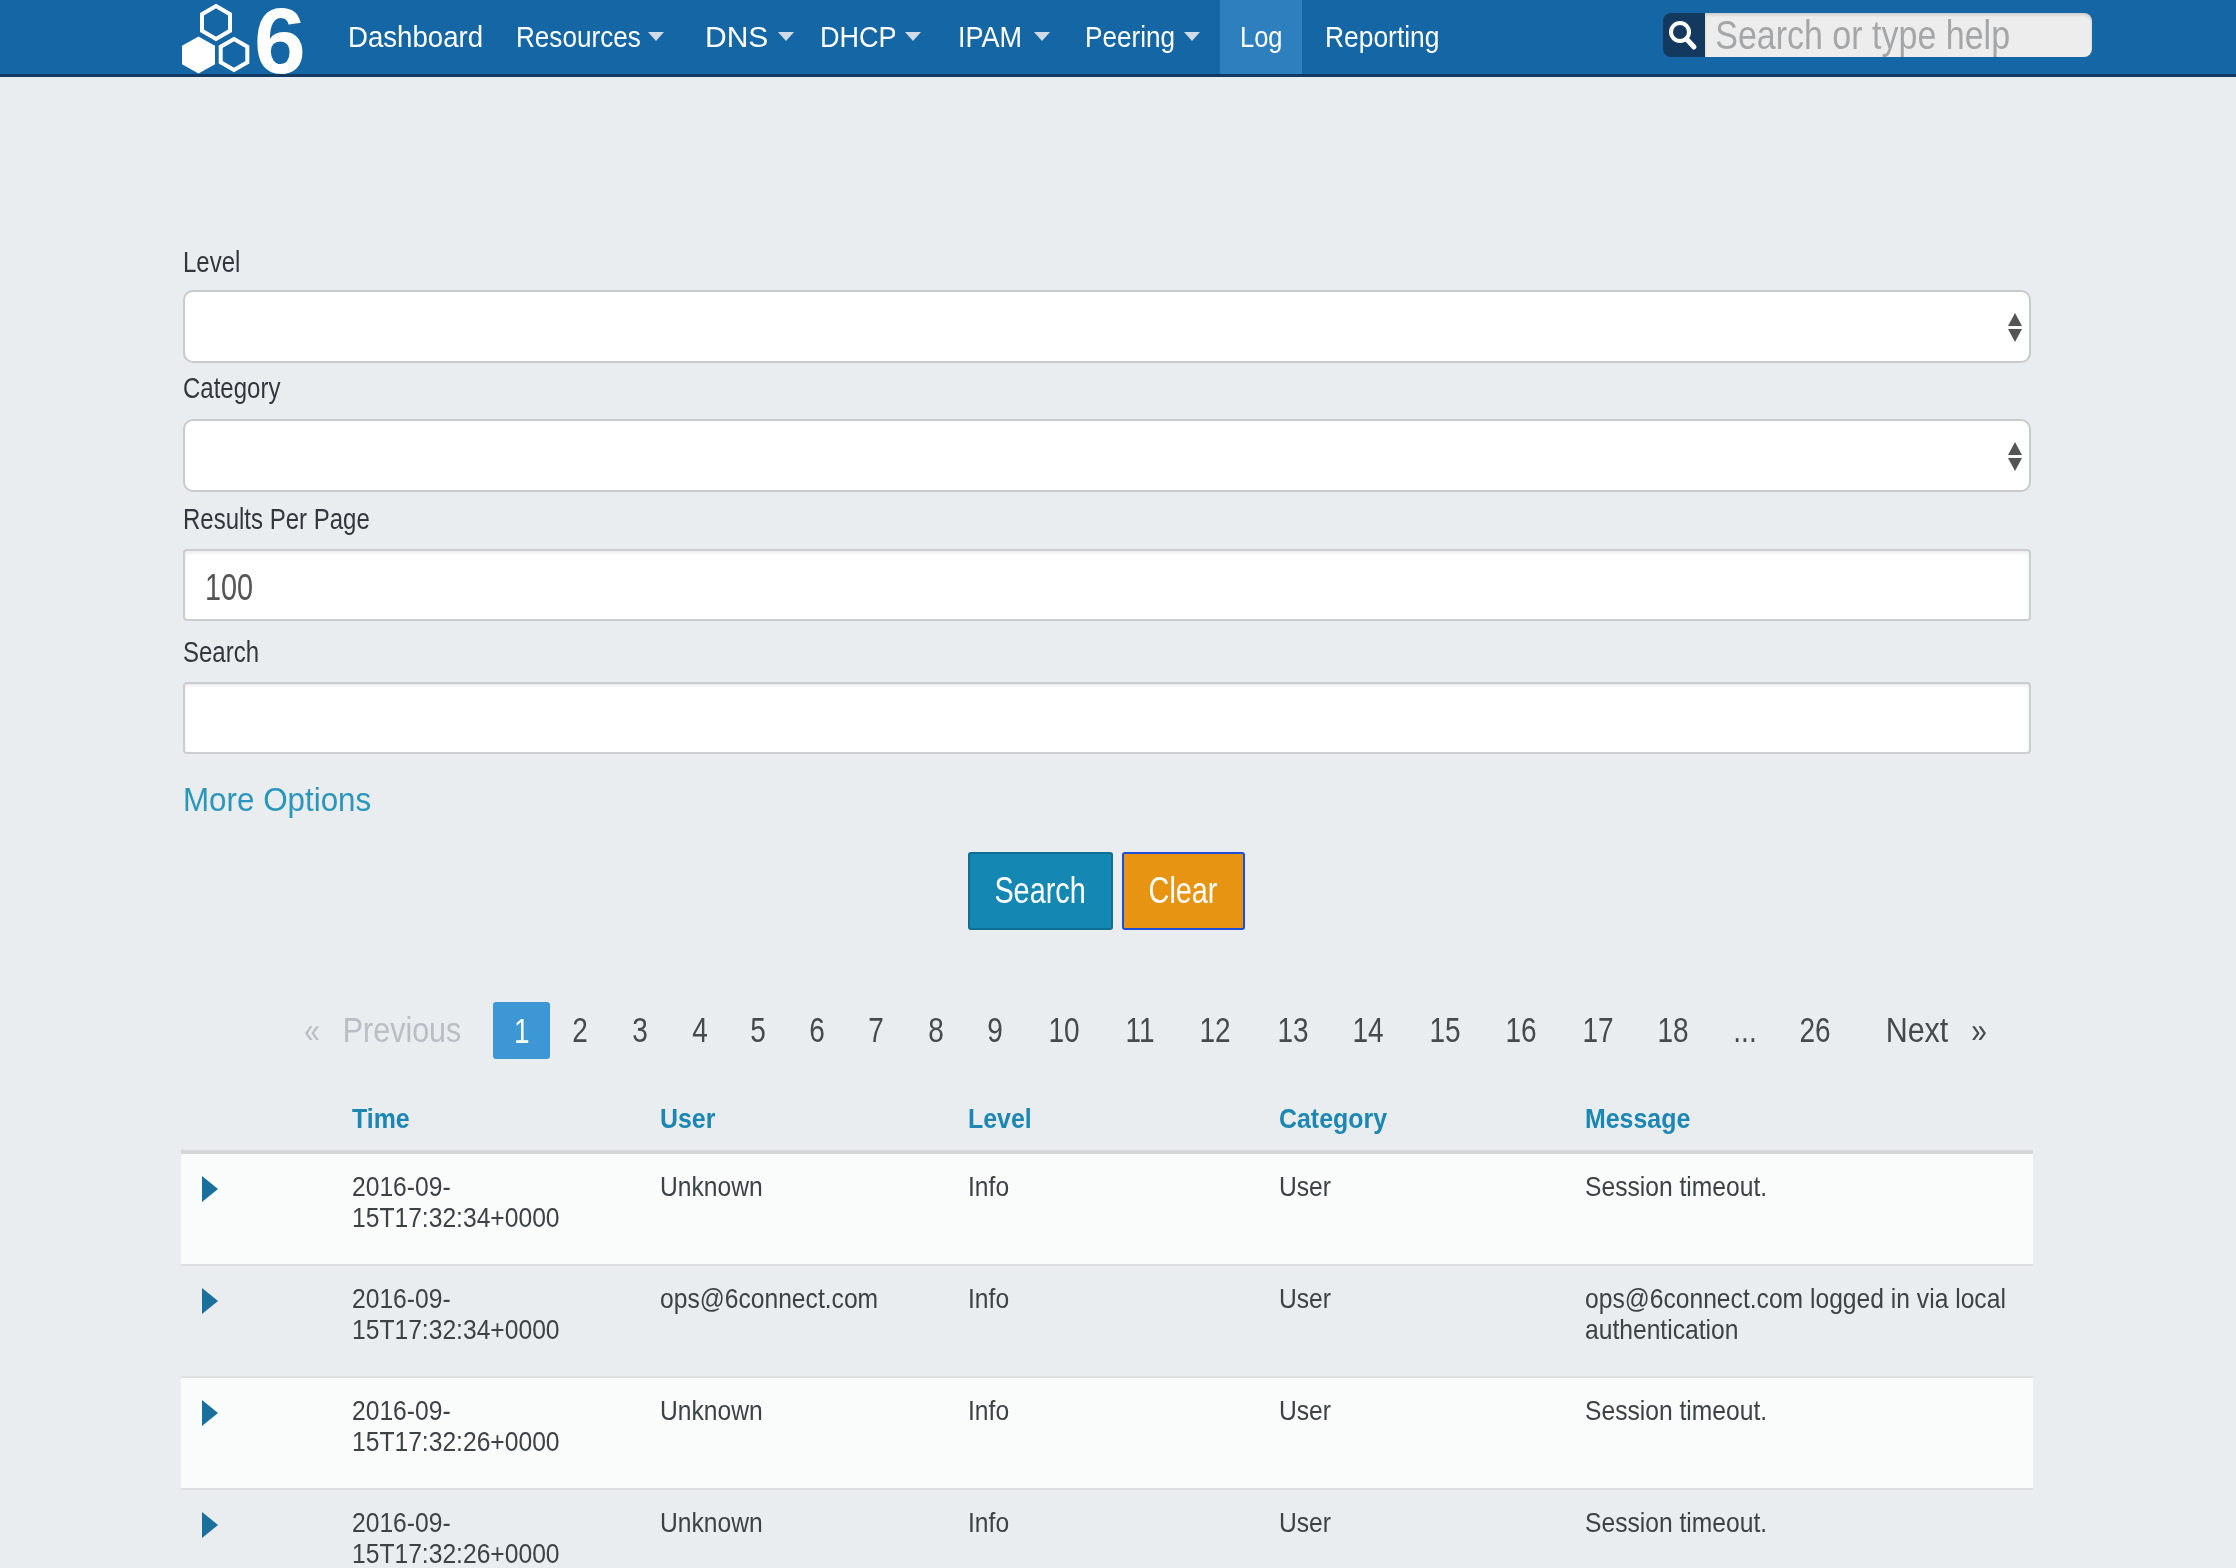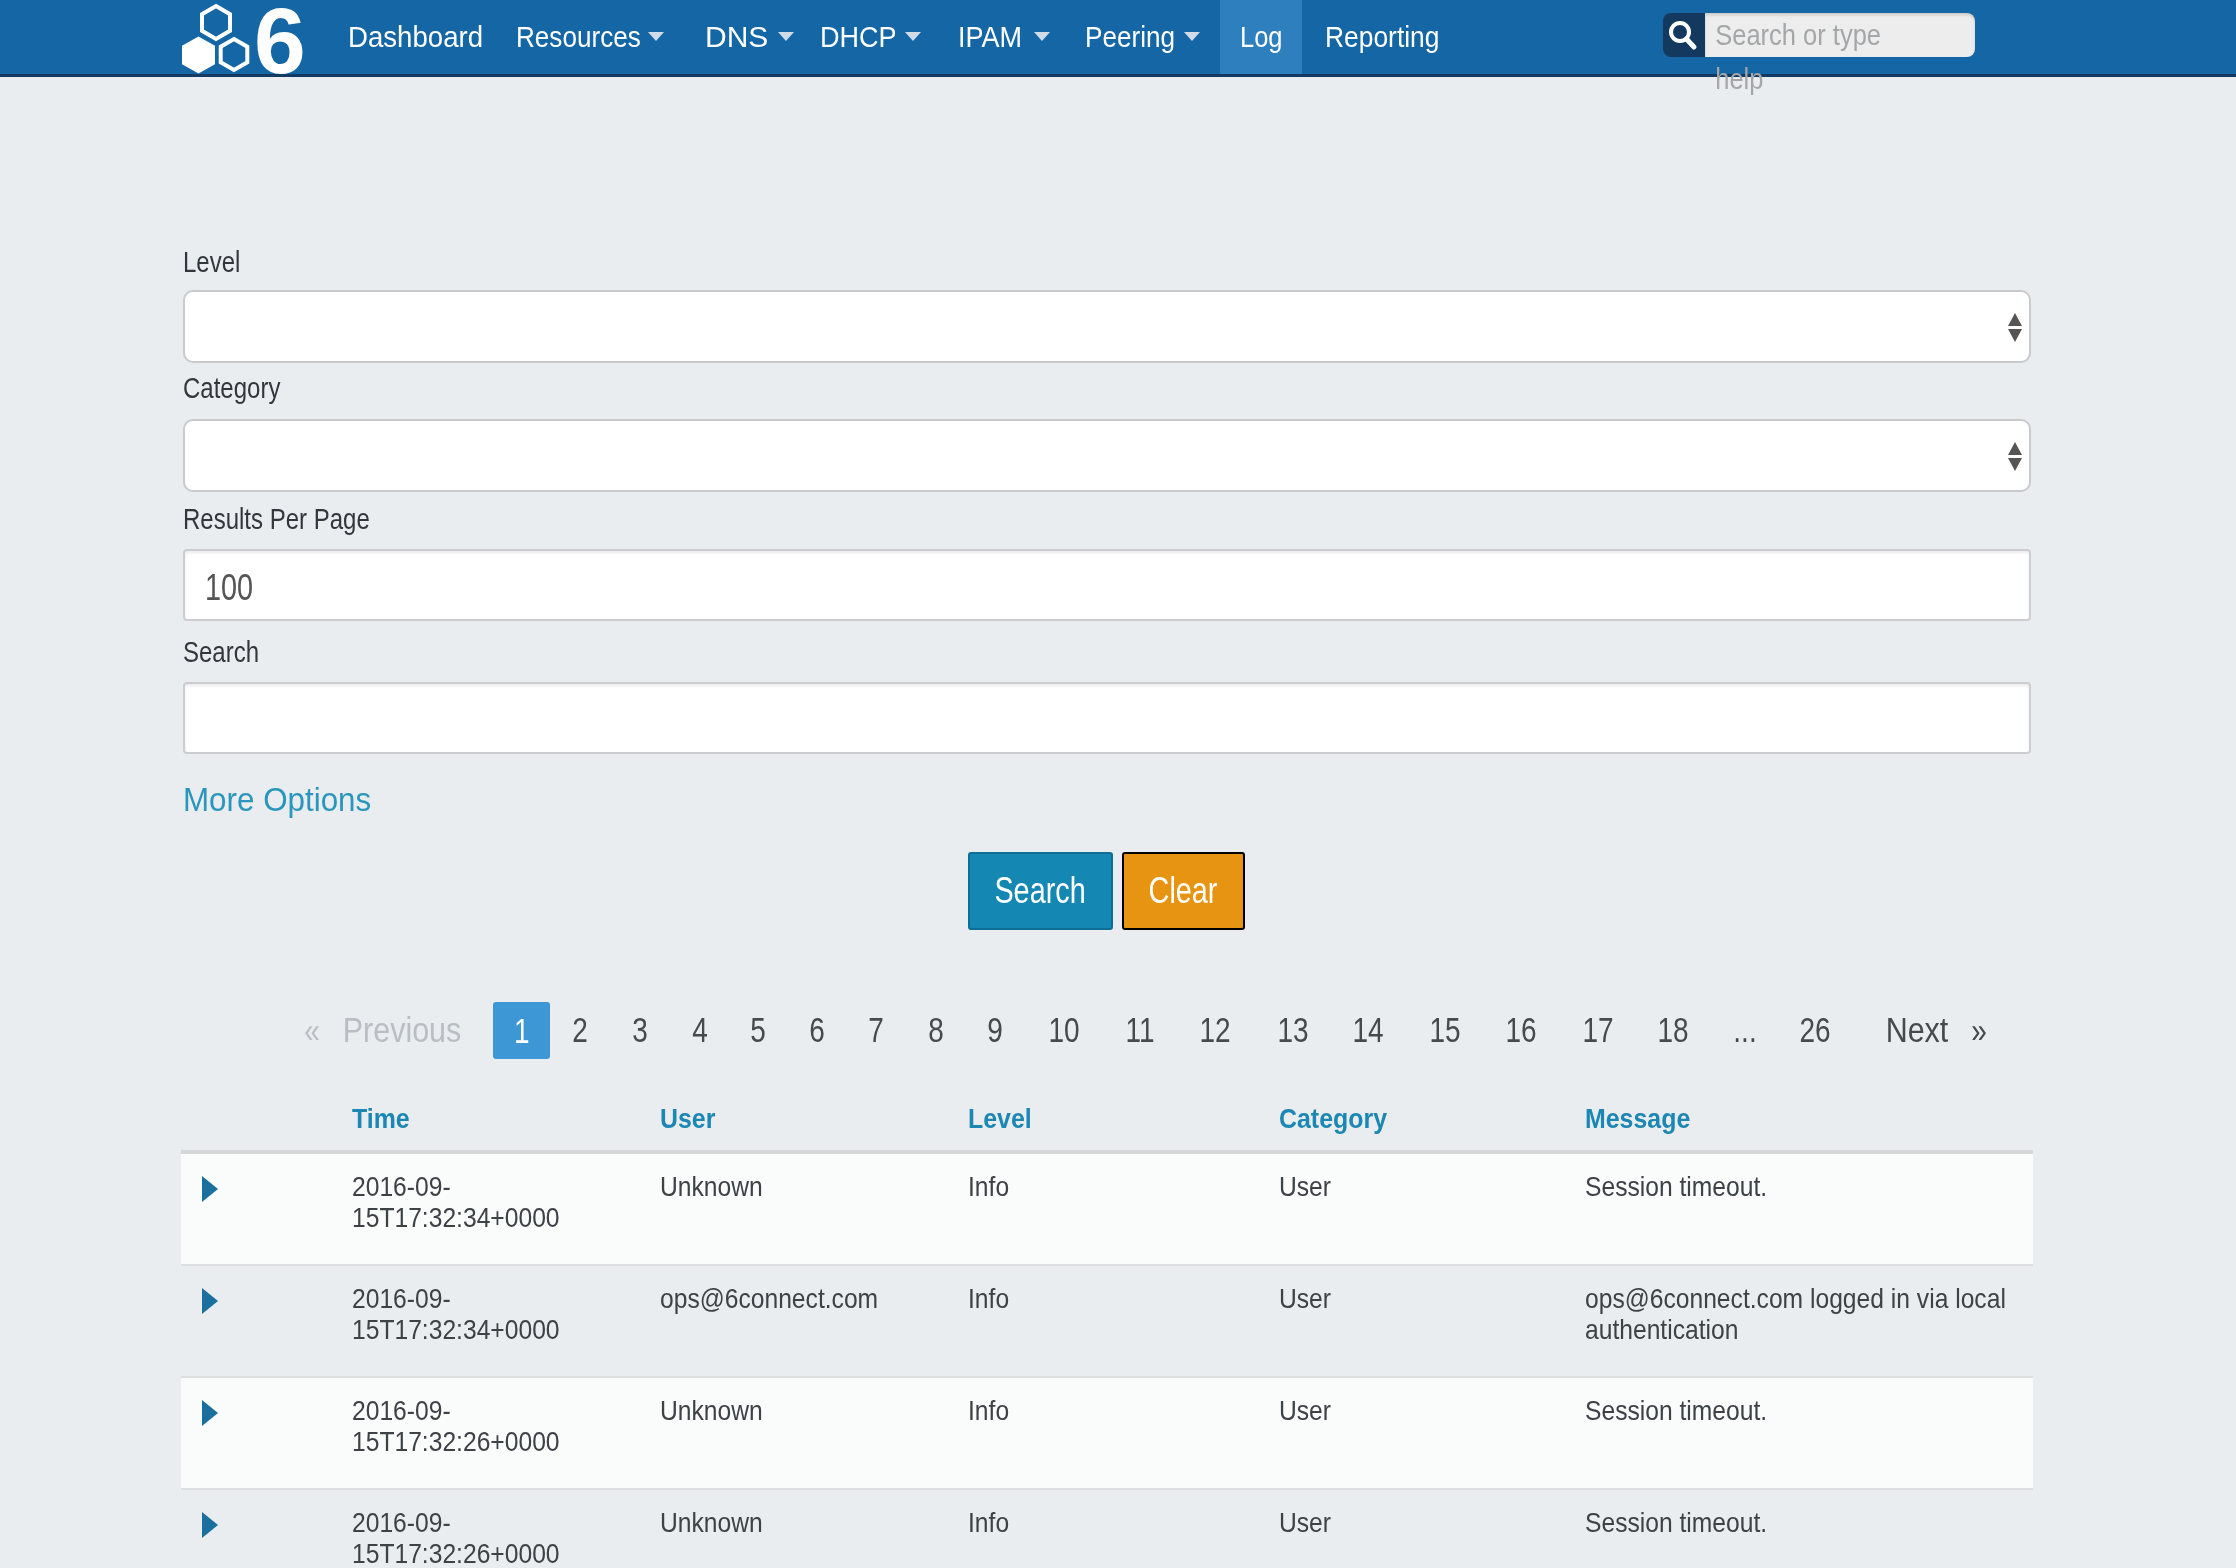--- a/index.html
+++ b/index.html
@@ -7,38 +7,38 @@
 #page { position:relative; width:2236px; height:1568px; }
 .sx { display:inline-block; transform-origin:0 50%; }
 
 
 #nav { position:absolute; left:0; top:0; width:2236px; height:77px; background:#1566a4; border-bottom:3px solid #123a63; }
 #nav .item { position:absolute; top:0; height:74px; line-height:74px; color:#ffffff; font-size:30px; white-space:nowrap; transform-origin:0 50%; }
 #logo { position:absolute; left:180px; top:0; }
 #logactive { position:absolute; left:1220px; top:0; width:82px; height:74px; background:#2d7fbe; }
 .caret { position:absolute; top:32px; width:0; height:0; border-left:8px solid transparent; border-right:8px solid transparent; border-top:9px solid #cfdce8; }
 #sicon { position:absolute; left:1663px; top:13px; width:42px; height:44px; background:#133a5e; border-radius:8px 0 0 8px; }
-#sinput { position:absolute; left:1705px; top:13px; width:270px; height:44px; background:#ededed; border-radius:0 8px 8px 0; color:#a4a6a8; font-size:30px; line-height:44px; box-shadow:inset 0 2px 3px rgba(0,0,0,.15); }
+#sinput { position:absolute; left:1705px; top:13px; width:387px; height:44px; background:#ededed; border-radius:0 8px 8px 0; color:#a4a6a8; font-size:40px; line-height:44px; box-shadow:inset 0 2px 3px rgba(0,0,0,.15); }
 #sinput .sx { padding-left:12px; transform:scaleX(0.85); }
 
 
 .lbl { position:absolute; left:183px; font-size:30px; color:#32373d; line-height:34px; white-space:nowrap; }
 .lbl .sx { transform:scaleX(0.8); }
 .sel { position:absolute; left:183px; width:1848px; height:73px; background:#ffffff; border:2px solid #c8cacc; border-radius:10px; }
 .arr-up, .arr-dn { position:absolute; right:7px; top:50%; width:0; height:0; border-left:7px solid transparent; border-right:7px solid transparent; }
 .arr-up { border-bottom:13px solid #555; margin-top:-14px; }
 .arr-dn { border-top:13px solid #555; margin-top:2px; }
 .inp { position:absolute; left:183px; width:1848px; height:72px; background:#ffffff; border:2px solid #cbcdd0; border-radius:4px; box-shadow:inset 0 2px 3px rgba(0,0,0,.08); font-size:36px; color:#555; line-height:73px; }
 .inp .sx { padding-left:25px; transform:scaleX(0.8); }
 #moreopt { position:absolute; left:183px; top:780px; font-size:33px; color:#2b96bb; line-height:40px; white-space:nowrap; }
 #moreopt .sx { transform:scaleX(0.95); }
 .btn { position:absolute; top:852px; height:78px; color:#fff; font-size:36px; text-align:center; line-height:74px; border-radius:3px; }
 .btn .sx { transform:scaleX(0.8); transform-origin:50% 50%; }
 #btn-search { left:968px; width:145px; background:#1488b3; border:2px solid #0e6f94; }
-#btn-clear { left:1122px; width:123px; background:#e79413; border:2px solid #000000; }
+#btn-clear { left:1122px; width:123px; background:#e79413; border:2px solid #1d4ed8; }
 
 
 .pg { position:absolute; top:1012px; font-size:35px; color:#46494d; line-height:36px; transform:translateX(-50%) scaleX(0.8); white-space:nowrap; }
 .pg.w { transform:translateX(-50%) scaleX(0.87); }
 .pg.mut { color:#b8bec4; }
 #pg1 { position:absolute; left:493px; top:1002px; width:57px; height:57px; background:#3d97d4; border-radius:3px; color:#fff; font-size:35px; text-align:center; line-height:57px; }
 #pg1 .sx { transform:scaleX(0.8); transform-origin:50% 50%; }
 
 
 #tbl { position:absolute; left:181px; top:1085px; width:1852px; }

